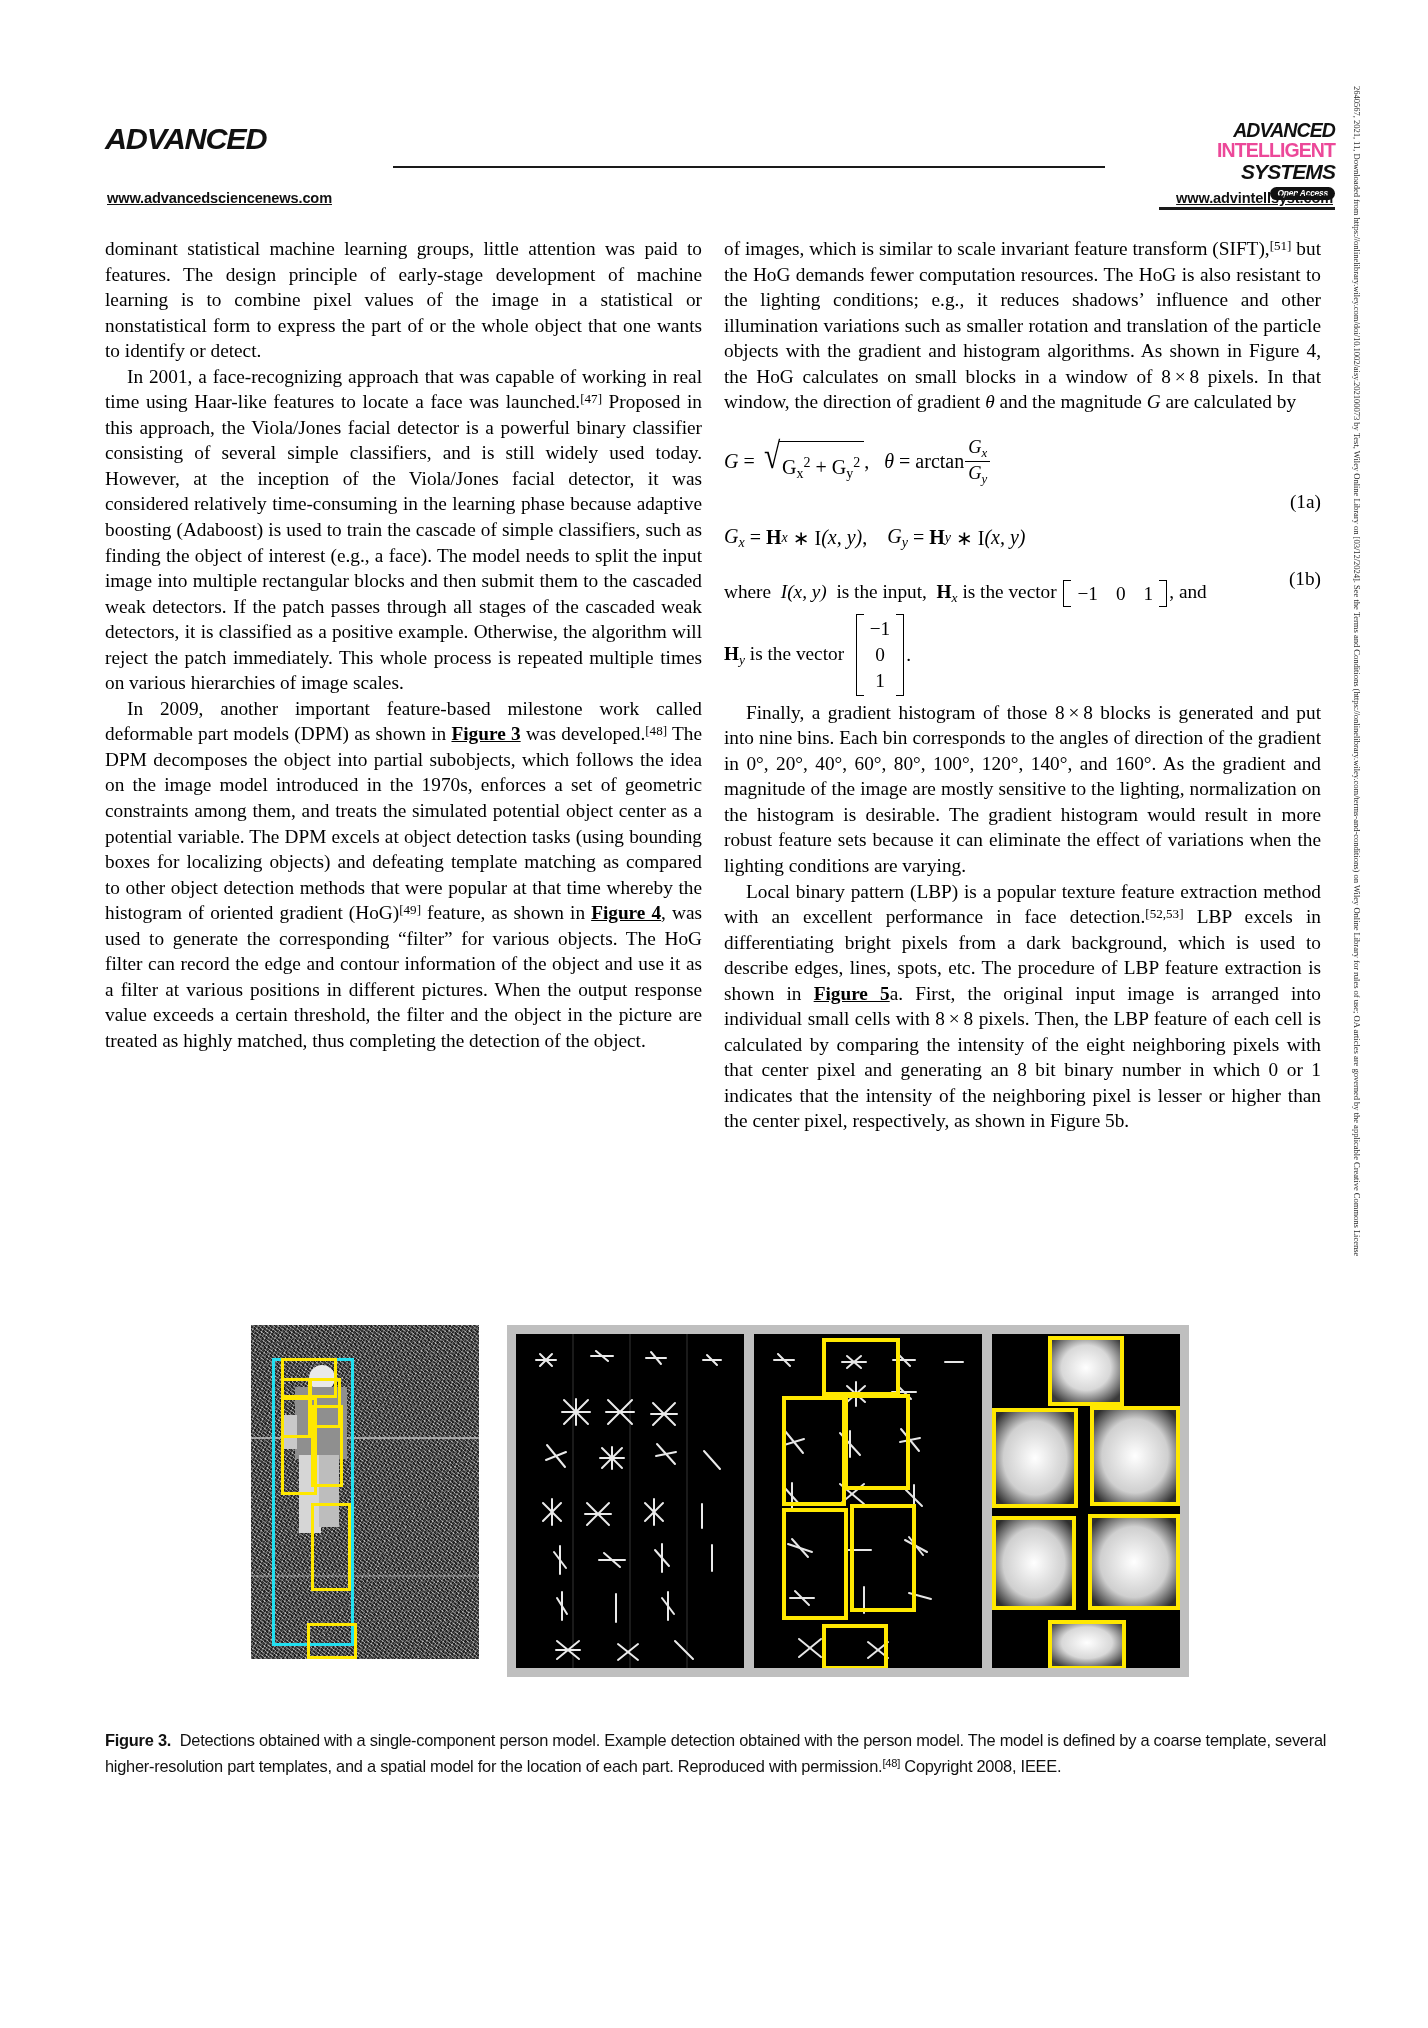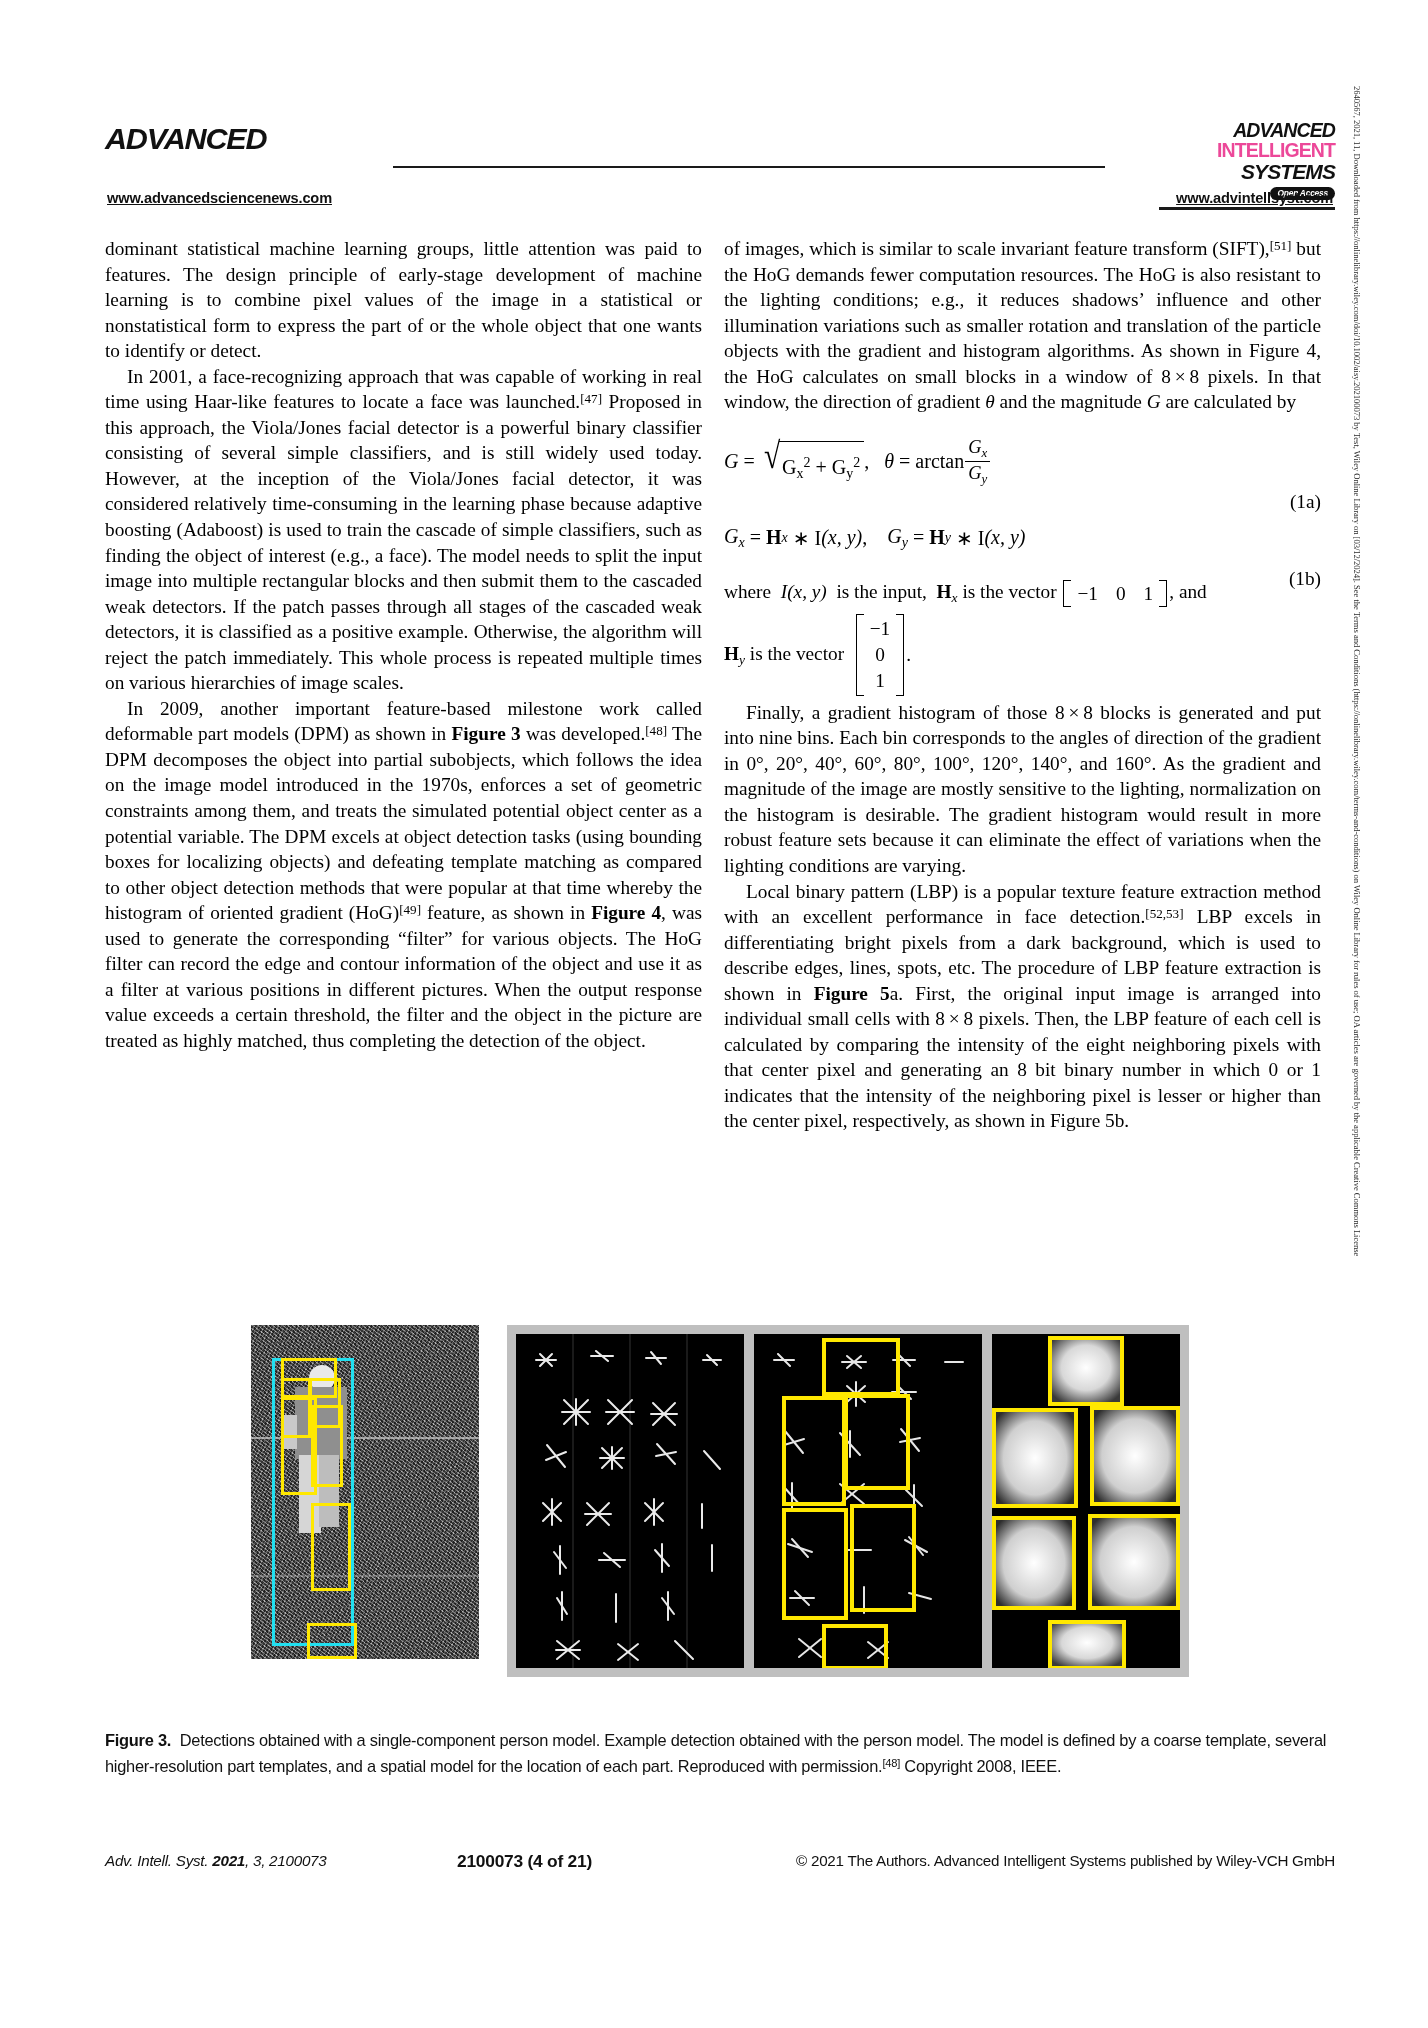--- a/index.html
+++ b/index.html
@@ -133,21 +133,21 @@
     margin: 0;
     font-family: "Liberation Serif", serif;
     font-size: 19.3px;
     line-height: 25.55px;
     text-align: justify;
     text-justify: inter-word;
     hyphens: manual;
     color: #000;
   }
   p.para + p.para { text-indent: 22px; }
-  .b { font-weight: bold; }
+  .b { font-weight: bold; text-decoration: underline; }
   sup.ref {
     font-size: 0.68em;
     vertical-align: 0.42em;
     line-height: 0;
   }
 
   
   .eqblock {
     position: relative;
     margin: 22px 0 10px 0;
@@ -720,21 +720,16 @@
         </div>
       </div>
     </div>
   </div>
 
   <div class="caption">
     <span class="cap-lead">Figure 3.</span>
     <span>&nbsp;Detections obtained with a single-component person model. Example detection obtained with the person model. The model is defined by a coarse template, several higher-resolution part templates, and a spatial model for the location of each part. Reproduced with permission.<sup class="ref">[48]</sup> Copyright 2008, IEEE.</span>
   </div>
 
-  <div class="footer">
-    <div class="f-left"><span>Adv. Intell. Syst.</span>&nbsp;<span class="yr">2021</span><span>, 3, 2100073</span></div>
-    <div class="f-mid">2100073 (4 of 21)</div>
-    <div class="f-right">© 2021 The Authors. Advanced Intelligent Systems published by Wiley-VCH GmbH</div>
-  </div>
 
   <div class="sidenote">2640567, 2021, 11, Downloaded from https://onlinelibrary.wiley.com/doi/10.1002/aisy.202100073 by Test, Wiley Online Library on [03/12/2024]. See the Terms and Conditions (https://onlinelibrary.wiley.com/terms-and-conditions) on Wiley Online Library for rules of use; OA articles are governed by the applicable Creative Commons License</div>
 
 </div>
 
 </body></html>

